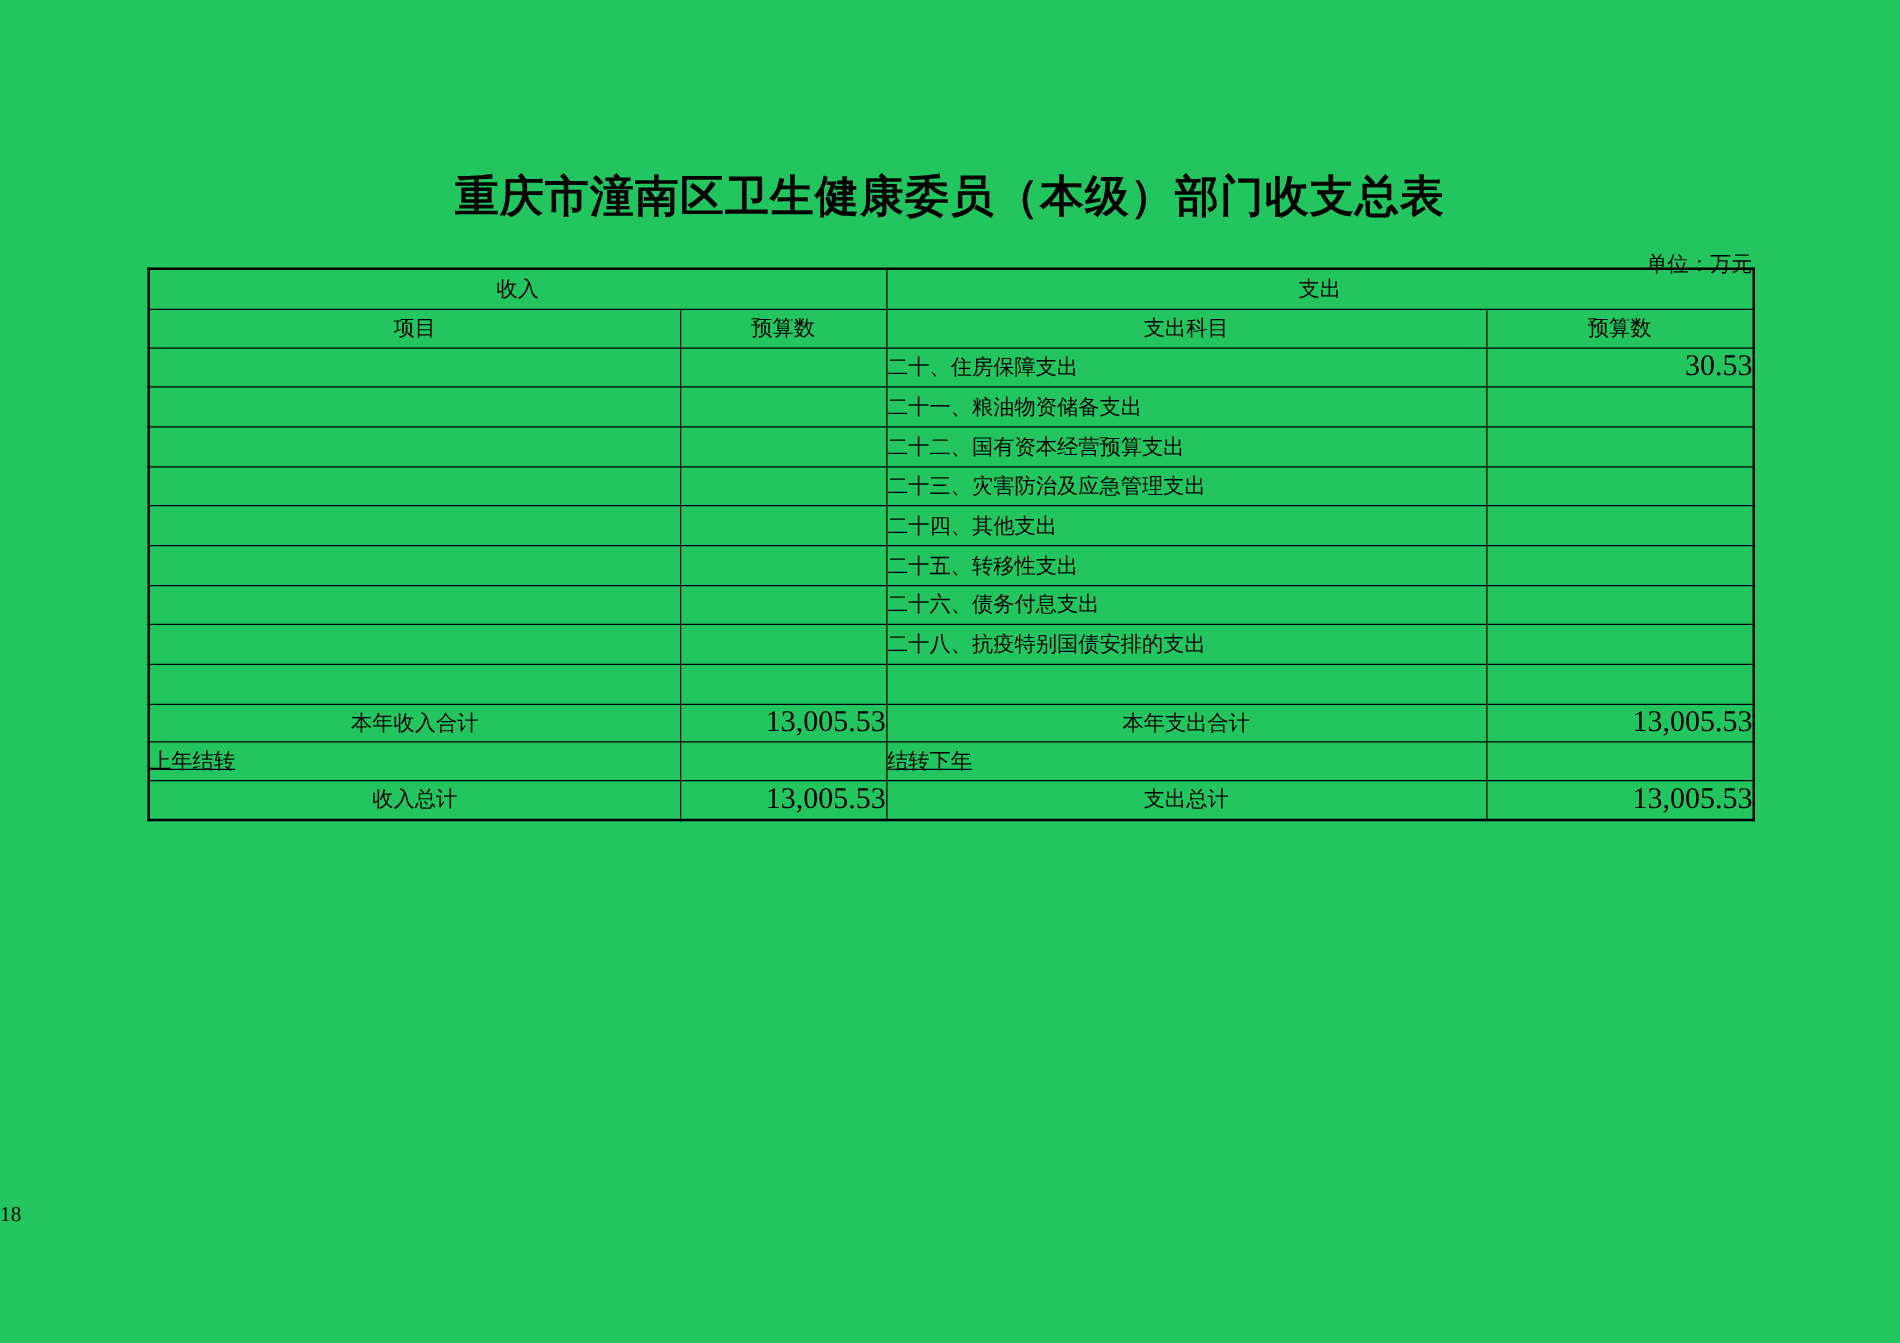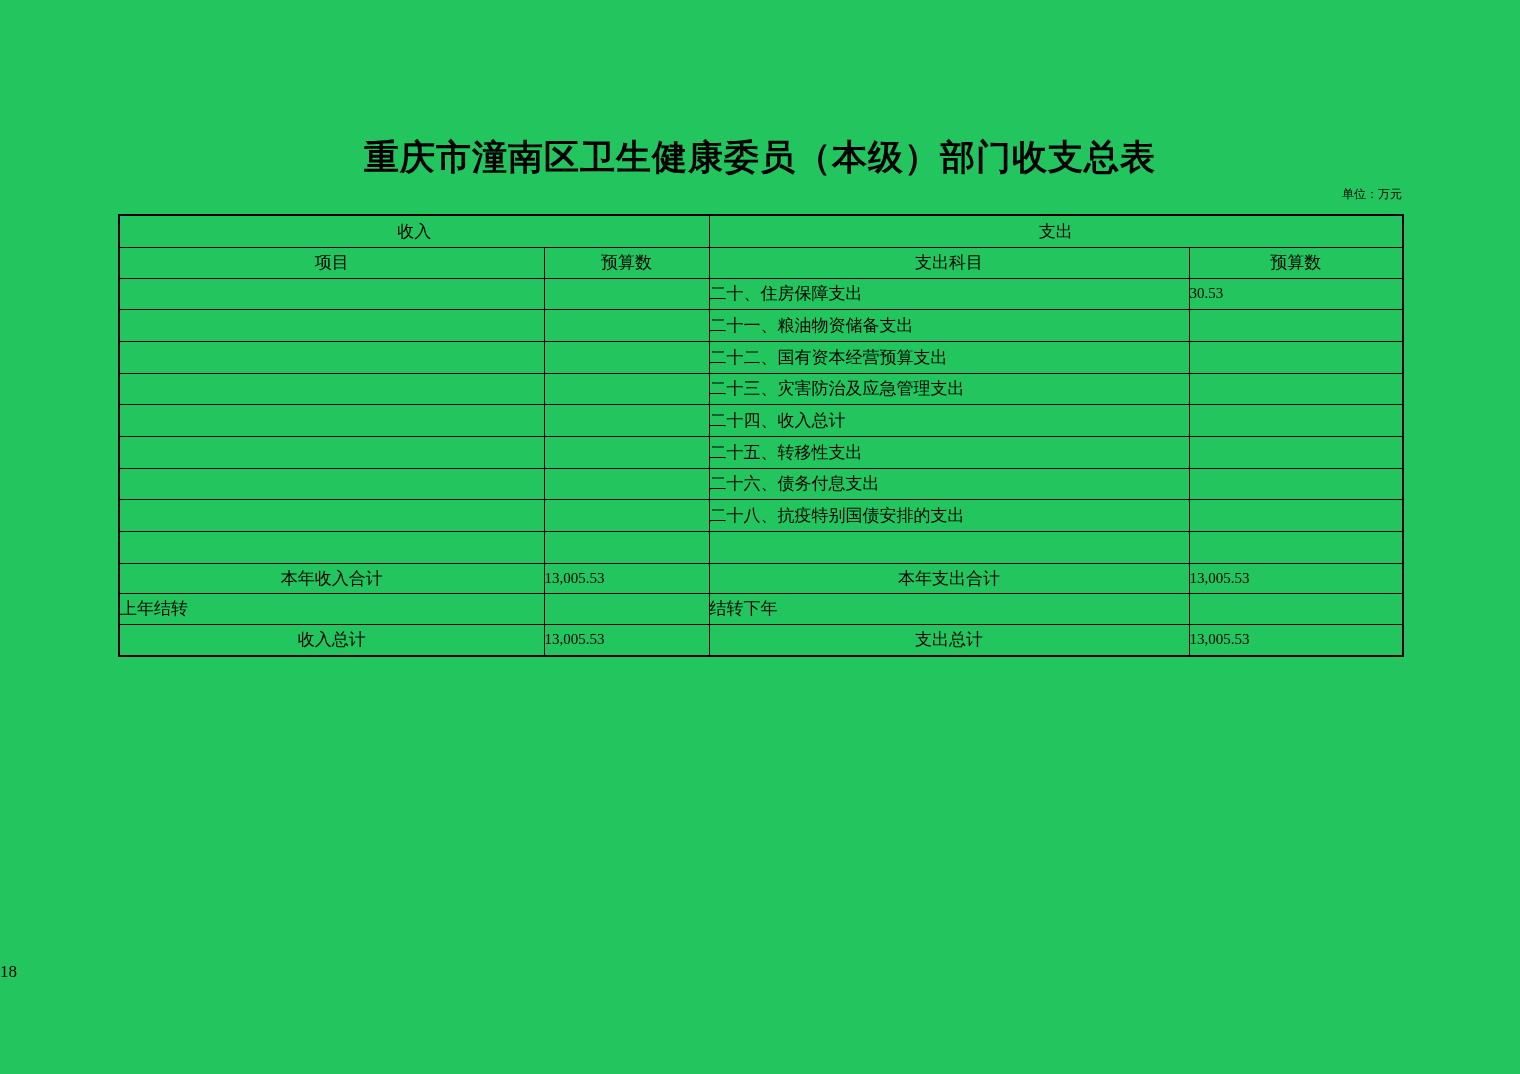--- a/index.html
+++ b/index.html
@@ -21,25 +21,25 @@
     left: 0;
     width: 100%;
     text-align: center;
     font-size: 35px;
     font-weight: bold;
     letter-spacing: 1px;
     white-space: nowrap;
   }
   .unit-note {
     position: absolute;
-    top: 186px;
+    top: 200px;
     left: 118px;
     width: 1284px;
     text-align: right;
-    font-size: 12px;
+    font-size: 17px;
   }
   table.budget-table {
     position: absolute;
     top: 214px;
     left: 118px;
     width: 1284px;
     border-collapse: collapse;
     table-layout: fixed;
     border: 2px solid #000000;
     font-size: 17px;
@@ -49,27 +49,28 @@
     border: 1px solid #000000;
     padding: 0;
     font-weight: normal;
     overflow: hidden;
     white-space: nowrap;
   }
   tr.hdr-group { height: 32px; }
   tr.hdr-cols  { height: 31px; }
   tr.data-row  { height: 31.7px; }
   tr.sum-row-1 { height: 30px; }
-  tr.sum-row-2 { height: 31px; }
+  tr.sum-row-2 { height: 31px; text-decoration: underline; }
   tr.sum-row-3 { height: 32px; }
   .cell-center { text-align: center; }
   .cell-left   { text-align: left; padding-left: 10px; }
   .cell-value  {
+    text-align: right;
     padding-right: 8px;
-    font-size: 15px;
+    font-size: 24px;
     margin-left: 25px;
   }
   .page-number {
     position: absolute;
     top: 962px;
     left: 0;
     width: 100%;
     text-align: left;
     font-size: 17px;
   }
@@ -123,21 +124,21 @@
       </tr>
       <tr class="data-row">
         <td class="cell-center"></td>
         <td class="cell-value"></td>
         <td class="cell-left">二十三、灾害防治及应急管理支出</td>
         <td class="cell-value"></td>
       </tr>
       <tr class="data-row">
         <td class="cell-center"></td>
         <td class="cell-value"></td>
-        <td class="cell-left">二十四、收入总计</td>
+        <td class="cell-left">二十四、其他支出</td>
         <td class="cell-value"></td>
       </tr>
       <tr class="data-row">
         <td class="cell-center"></td>
         <td class="cell-value"></td>
         <td class="cell-left">二十五、转移性支出</td>
         <td class="cell-value"></td>
       </tr>
       <tr class="data-row">
         <td class="cell-center"></td>

